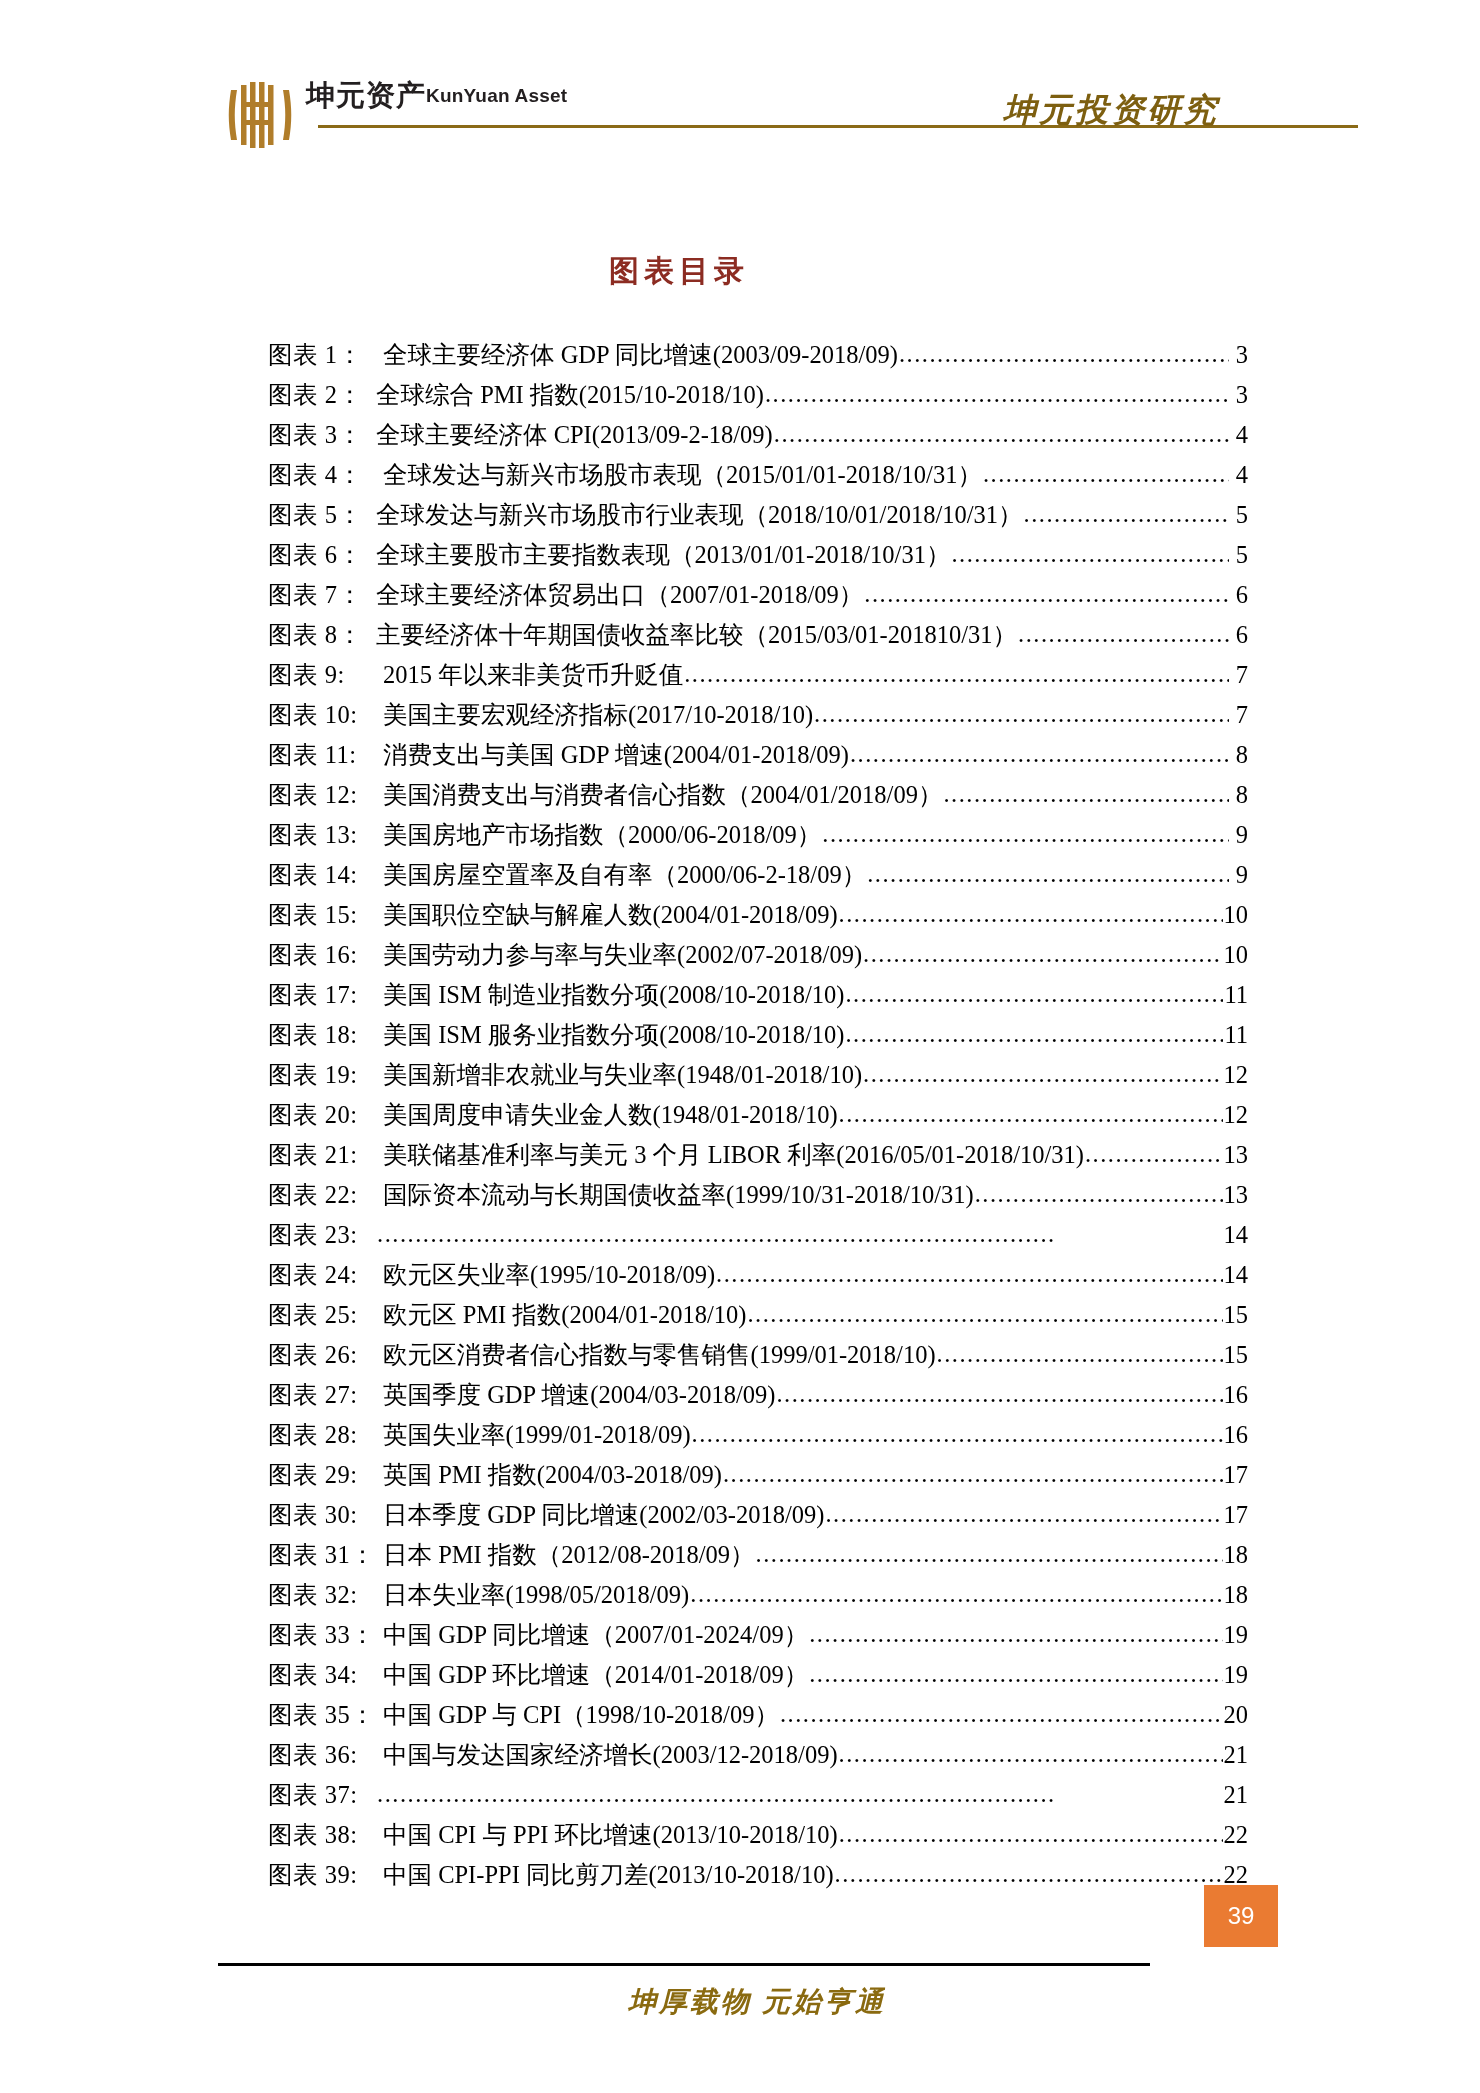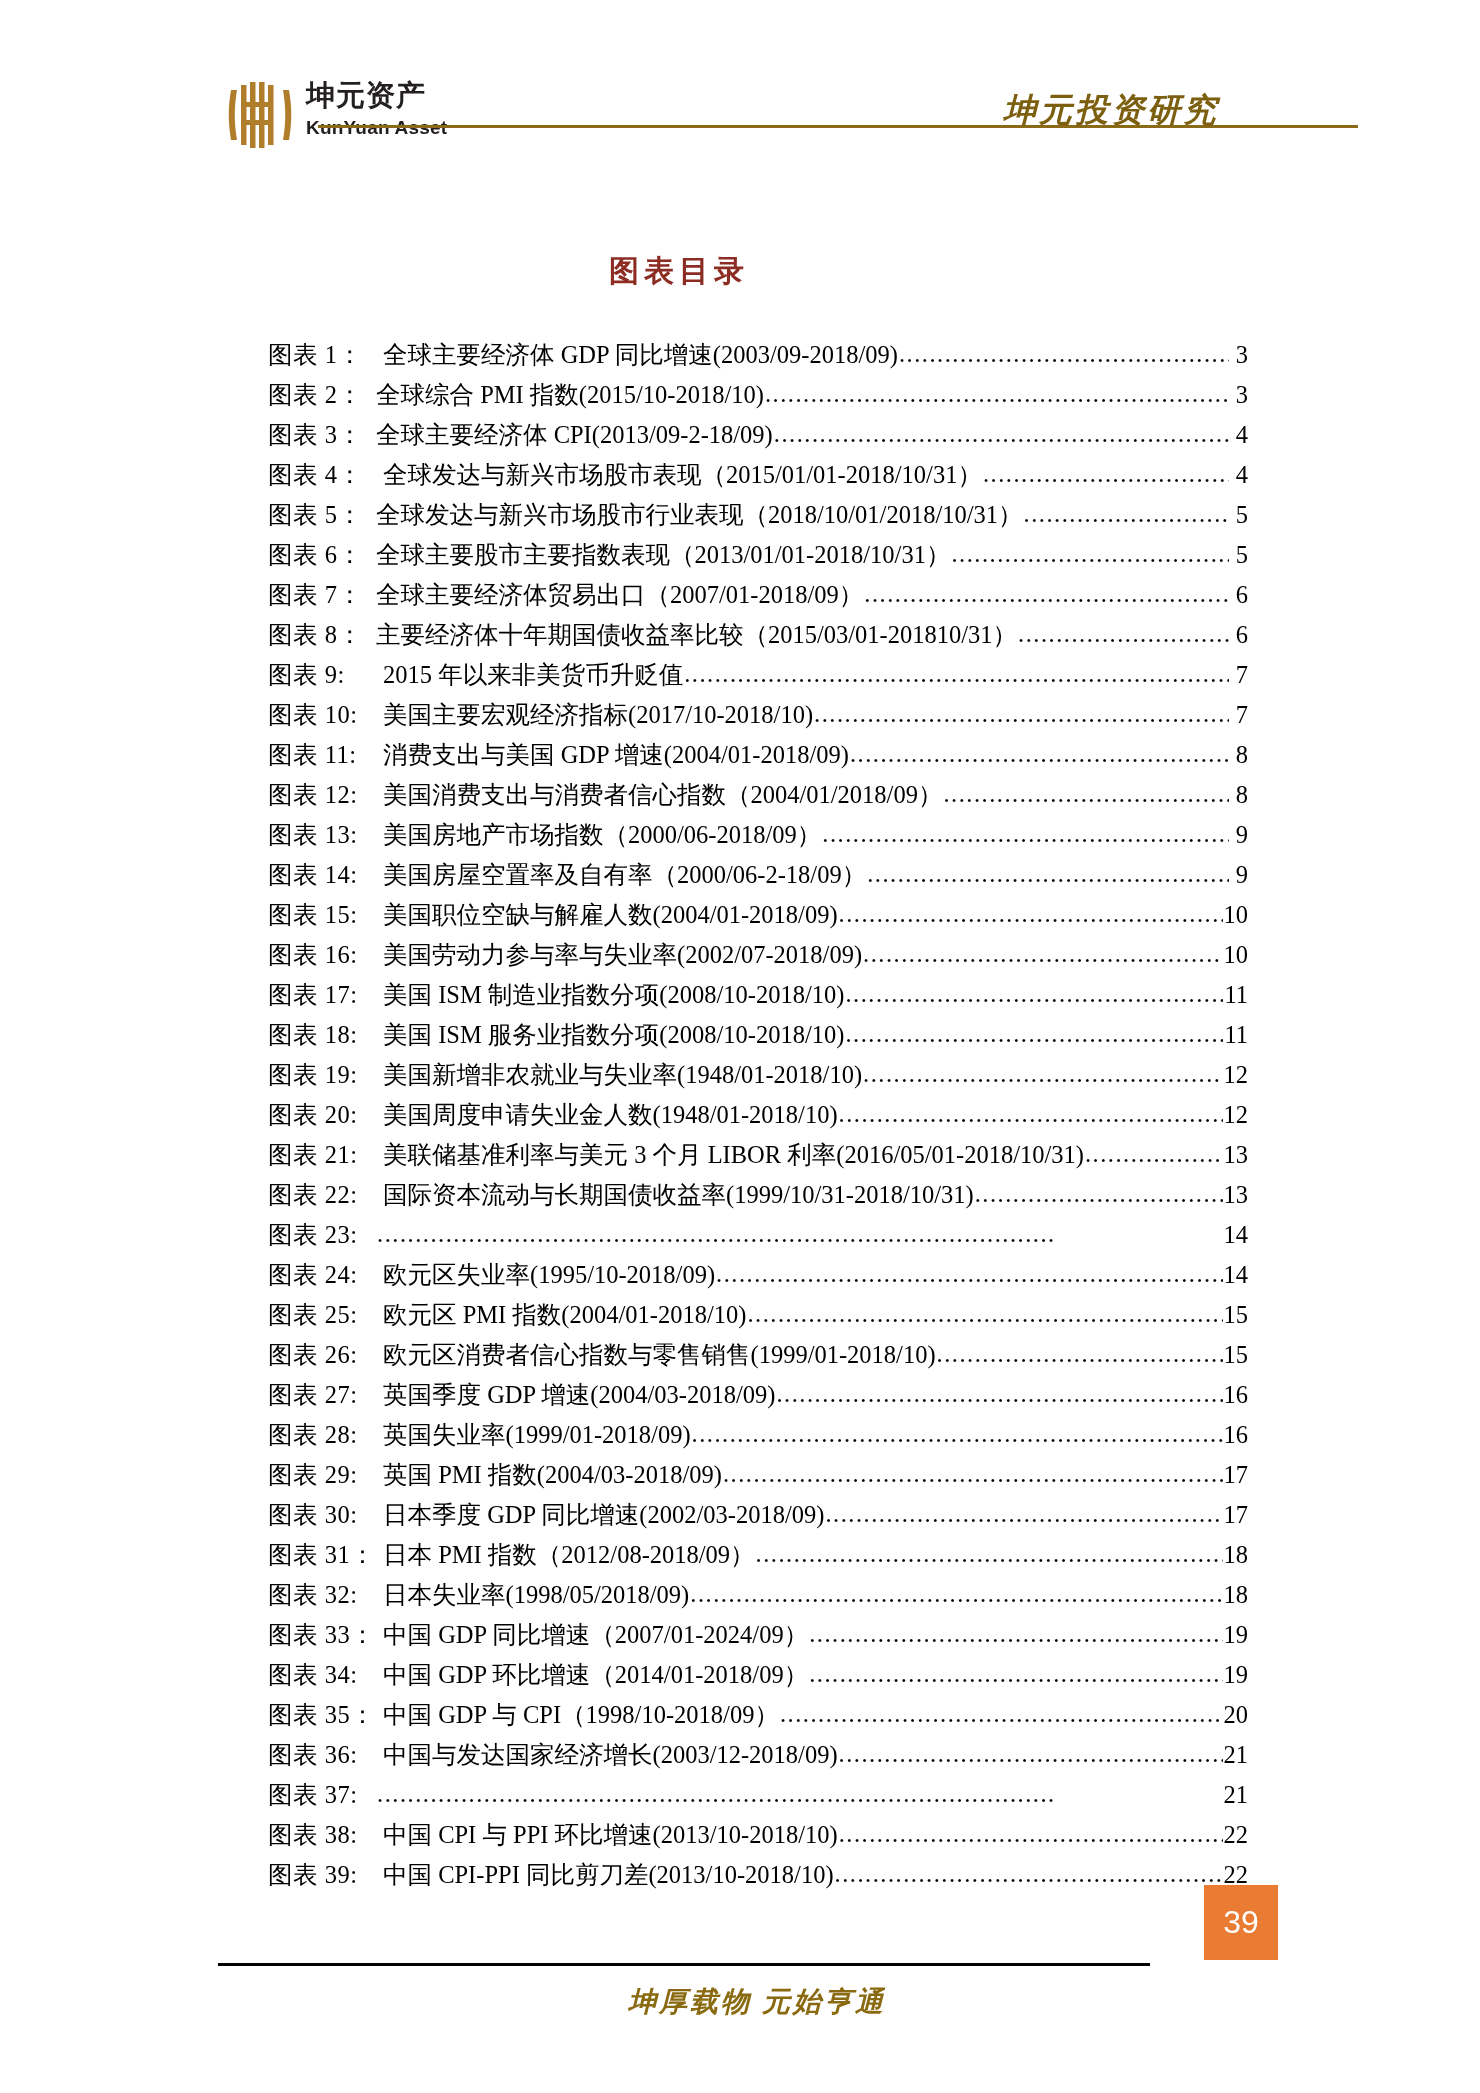--- a/index.html
+++ b/index.html
@@ -35,21 +35,21 @@
     align-items: flex-start;
     gap: 14px;
   }
   .logo-mark {
     width: 64px;
     height: 72px;
     flex: none;
   }
   .logo-text {
     display: flex;
-    flex-direction: column;
+    flex-direction: row;
     justify-content: flex-start;
     padding-top: 2px;
   }
   .logo-cn {
     font-family: "Liberation Sans", "DejaVu Sans", sans-serif;
     font-size: 29px;
     font-weight: 700;
     color: #231f20;
     letter-spacing: 1px;
     line-height: 1.1;
@@ -165,25 +165,25 @@
     font-style: italic;
     color: #8a6a10;
     letter-spacing: 3px;
     padding-left: 17px;
   }
   .page-badge {
     position: absolute;
     left: 1204px;
     top: 1885px;
     width: 74px;
-    height: 75px;
+    height: 62px;
     background: #ea7b32;
     color: #ffffff;
     font-family: "Liberation Sans", "DejaVu Sans", sans-serif;
-    font-size: 32px;
+    font-size: 24px;
     display: flex;
     align-items: center;
     justify-content: center;
   }
 </style>
 </head>
 <body>
 
 <div class="page">
 

